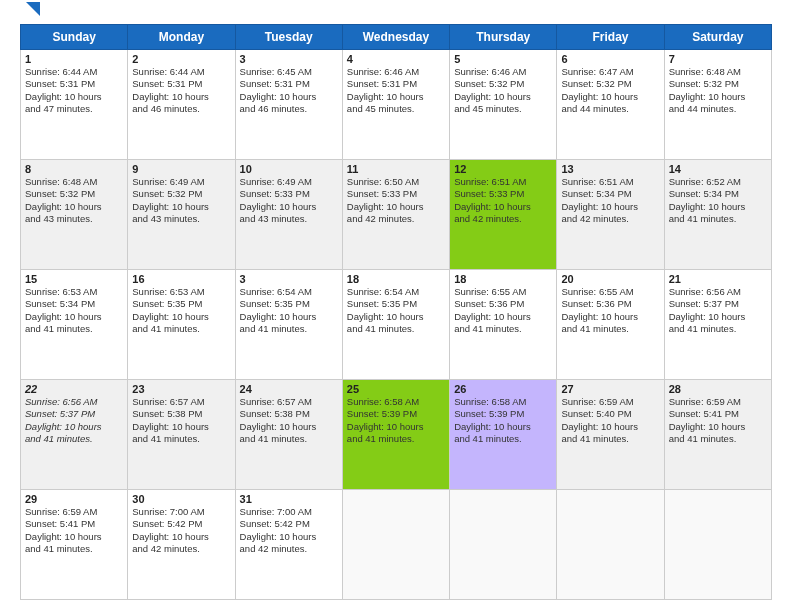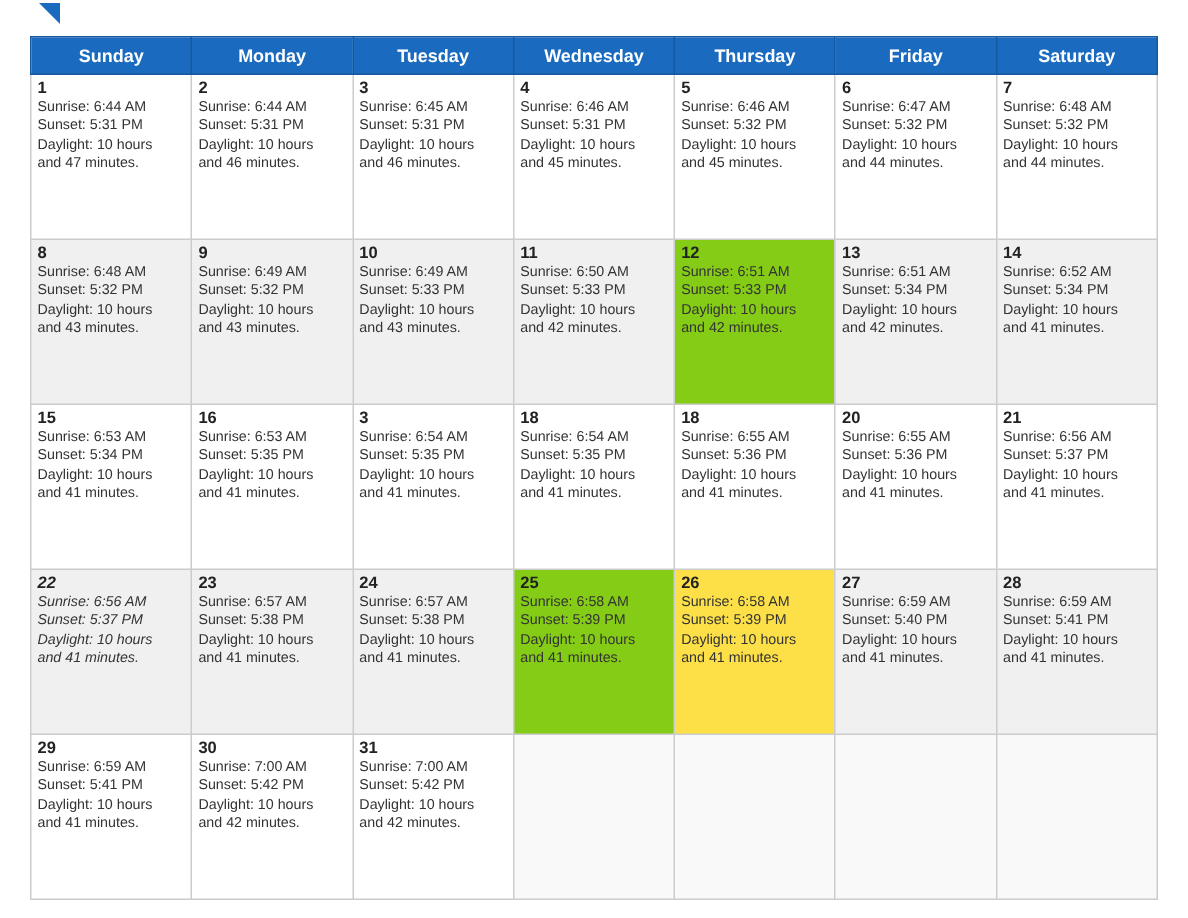--- a/index.html
+++ b/index.html
@@ -294,21 +294,21 @@
             <div style="line-height: 1.3;">Daylight: 10 hours</div>
             <div style="line-height: 1.3;">and 41 minutes.</div>
           </td>
           <td style="background: #84cc16;">
             <span class="day-num">25</span>
             <div style="line-height: 1.3;">Sunrise: 6:58 AM</div>
             <div style="line-height: 1.3;">Sunset: 5:39 PM</div>
             <div style="line-height: 1.3;">Daylight: 10 hours</div>
             <div style="line-height: 1.3;">and 41 minutes.</div>
           </td>
-          <td style="background: #fde047;">
+          <td style="background: #c4b5fd;">
             <span class="day-num">26</span>
             <div style="line-height: 1.3;">Sunrise: 6:58 AM</div>
             <div style="line-height: 1.3;">Sunset: 5:39 PM</div>
             <div style="line-height: 1.3;">Daylight: 10 hours</div>
             <div style="line-height: 1.3;">and 41 minutes.</div>
           </td>
           <td style="background: rgb(240, 240, 240);">
             <span class="day-num">27</span>
             <div style="line-height: 1.3;">Sunrise: 6:59 AM</div>
             <div style="line-height: 1.3;">Sunset: 5:40 PM</div>

